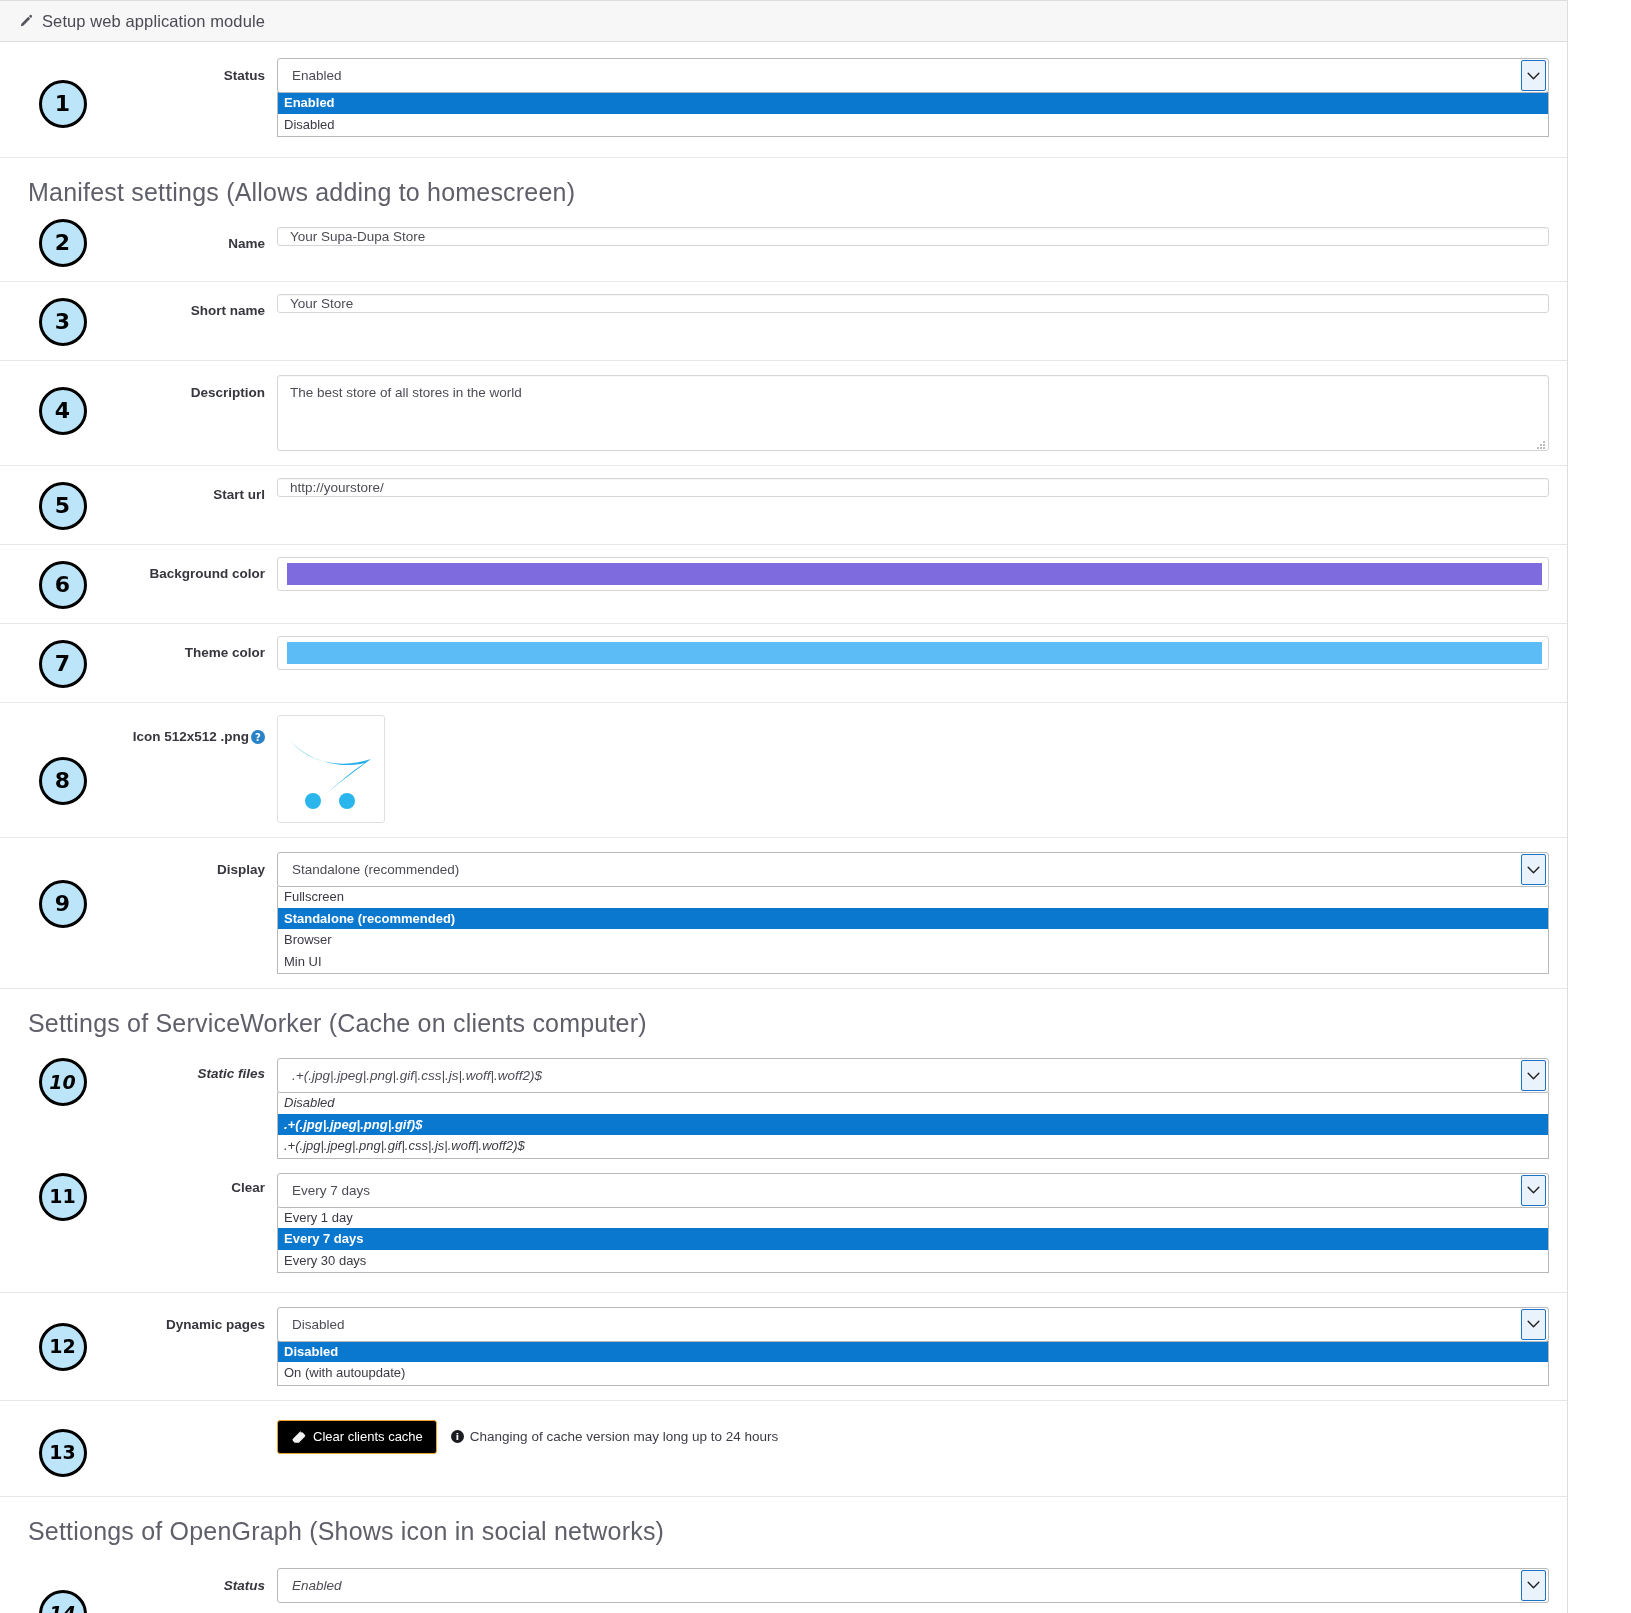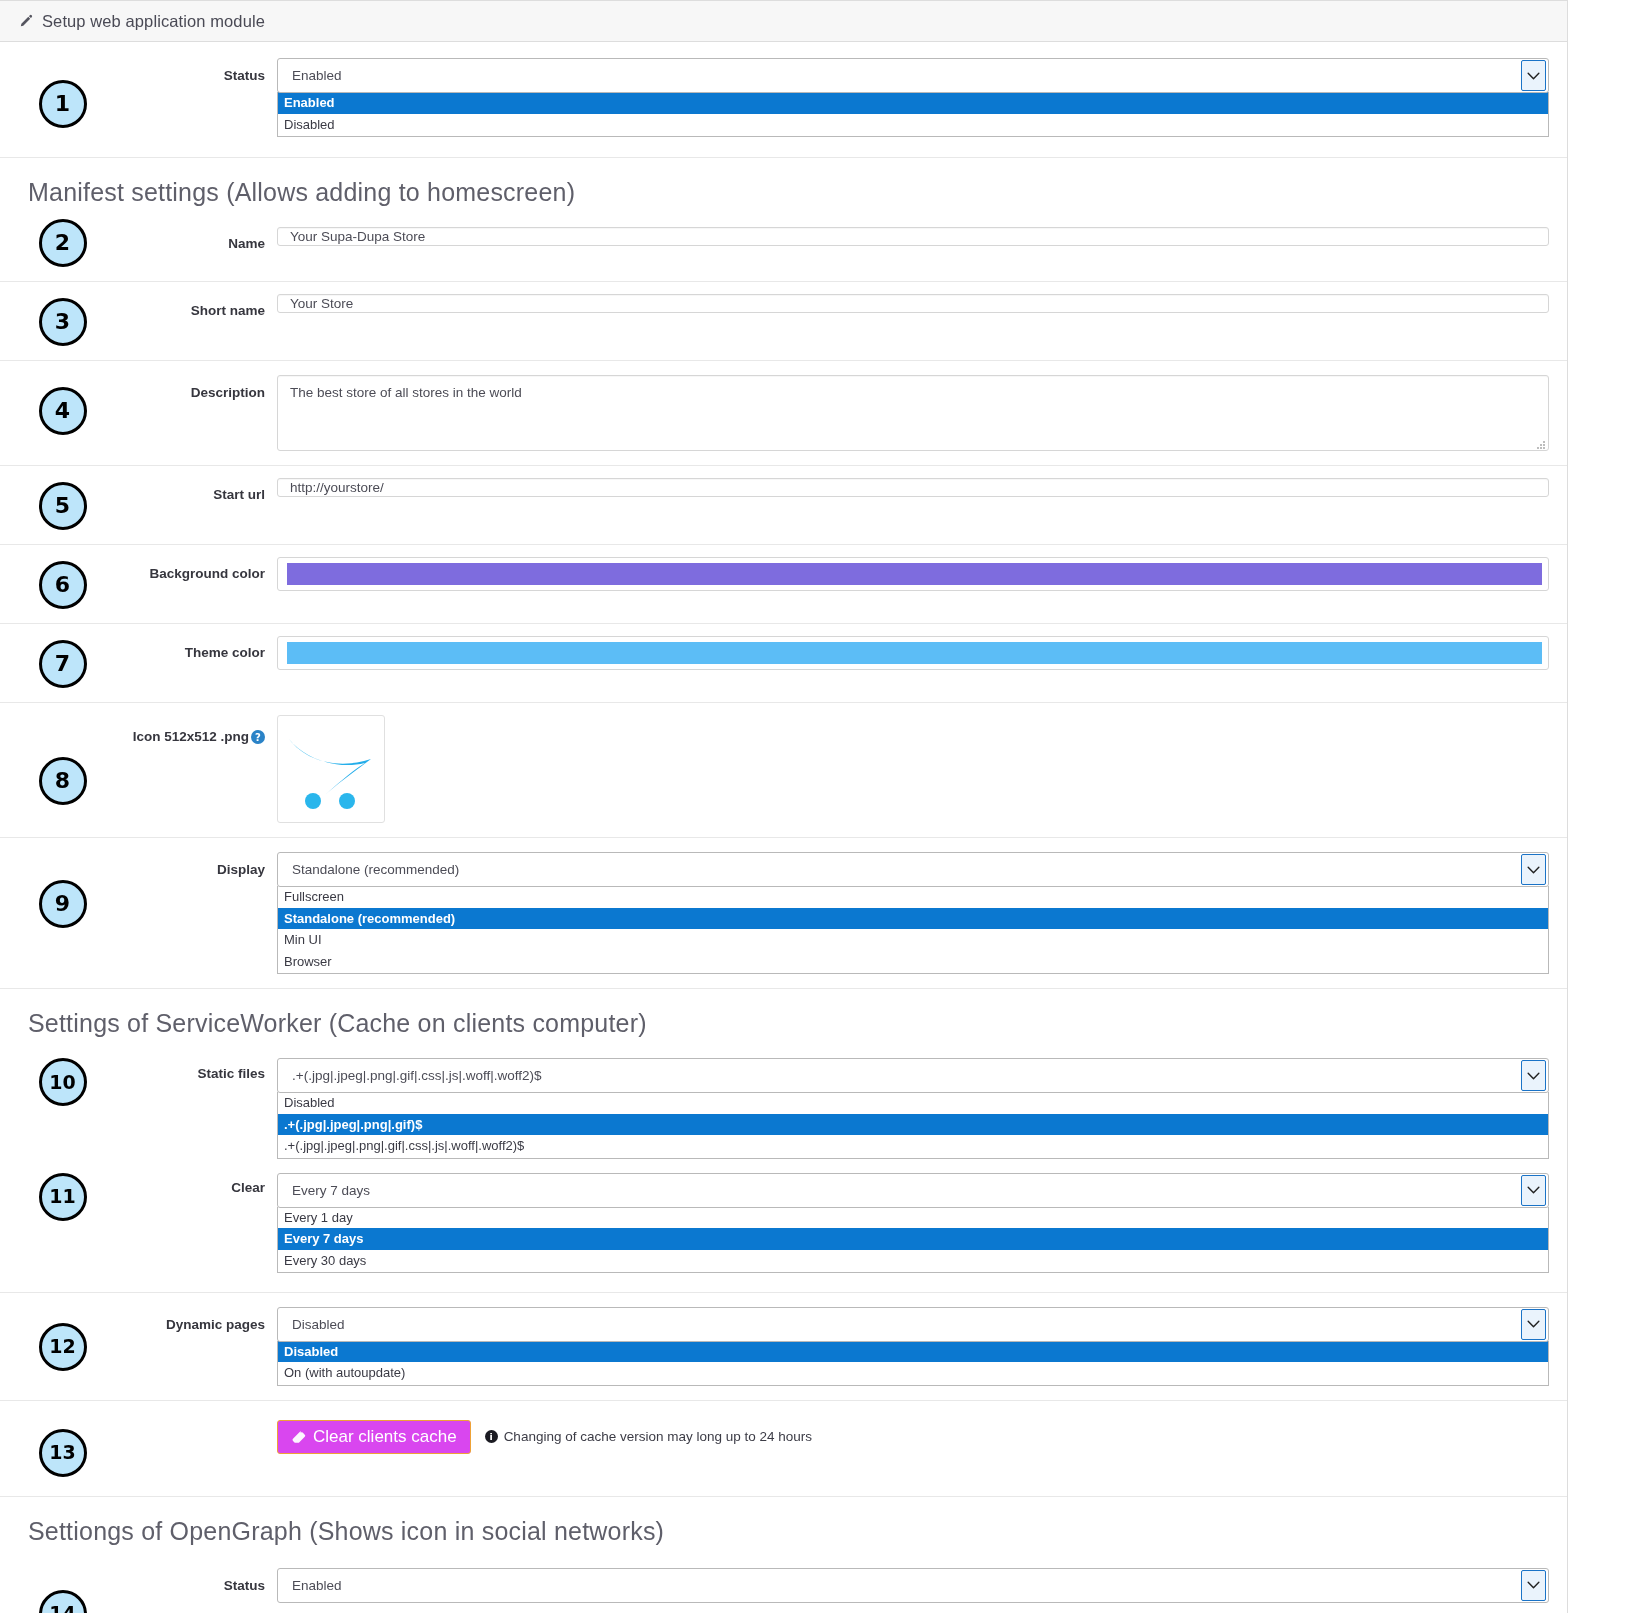--- a/index.html
+++ b/index.html
@@ -49,21 +49,21 @@
 
   
   .row {
     position: relative;
     border-bottom: 1px solid #e8e8e8;
     display: flex;
     align-items: flex-start;
     padding: 14px 18px 14px 0;
     min-height: 54px;
   }
-  .row.noborder { border-bottom: none; }
+  .row.noborder { border-bottom: none; font-style: italic; }
   .badge-col {
     width: 125px;
     flex: 0 0 125px;
     display: flex;
     justify-content: center;
     align-items: flex-start;
     padding-top: 4px;
   }
   .badge {
     width: 48px; height: 48px;
@@ -221,25 +221,25 @@
     display: inline-flex; align-items: center; justify-content: center;
     margin-top: 1px;
     font-family: "DejaVu Sans", sans-serif;
   }
 
   
   .btn-warn {
     display: inline-flex;
     align-items: center;
     gap: 7px;
-    background: #d946ef;
+    background: #000000;
     border: 1px solid #eea236;
     border-radius: 3px;
     color: #fff;
-    font-size: 17px;
+    font-size: 13px;
     font-weight: 400;
     height: 34px;
     padding: 0 13px;
     cursor: pointer;
   }
   .eraser { width: 15px; height: 14px; display:block; }
   .hint {
     display: inline-flex;
     align-items: center;
     gap: 6px;
@@ -407,22 +407,22 @@
             <span class="sel-val">Standalone (recommended)</span>
             <span class="sel-arrow">
               <svg class="chev" viewBox="0 0 14 9">
                   <path d="M1 1.5L7 7.5L13 1.5" stroke="#222" stroke-width="1.6" fill="none" stroke-linecap="round" stroke-linejoin="round"></path>
                 </svg>
             </span>
           </div>
           <div class="sel-list">
             <div class="opt">Fullscreen</div>
             <div class="opt sel">Standalone (recommended)</div>
+            <div class="opt">Browser</div>
             <div class="opt">Min UI</div>
-            <div class="opt">Browser</div>
           </div>
         </div>
       </div>
     </div>
 
     <div class="section-title">Settings of ServiceWorker (Cache on clients computer)</div>
 
     <div class="row noborder" style="min-height:96px;padding-top:12px;padding-bottom:0;">
       <div class="badge-col" style="padding-top:0;">
         <div class="badge small">10</div>

